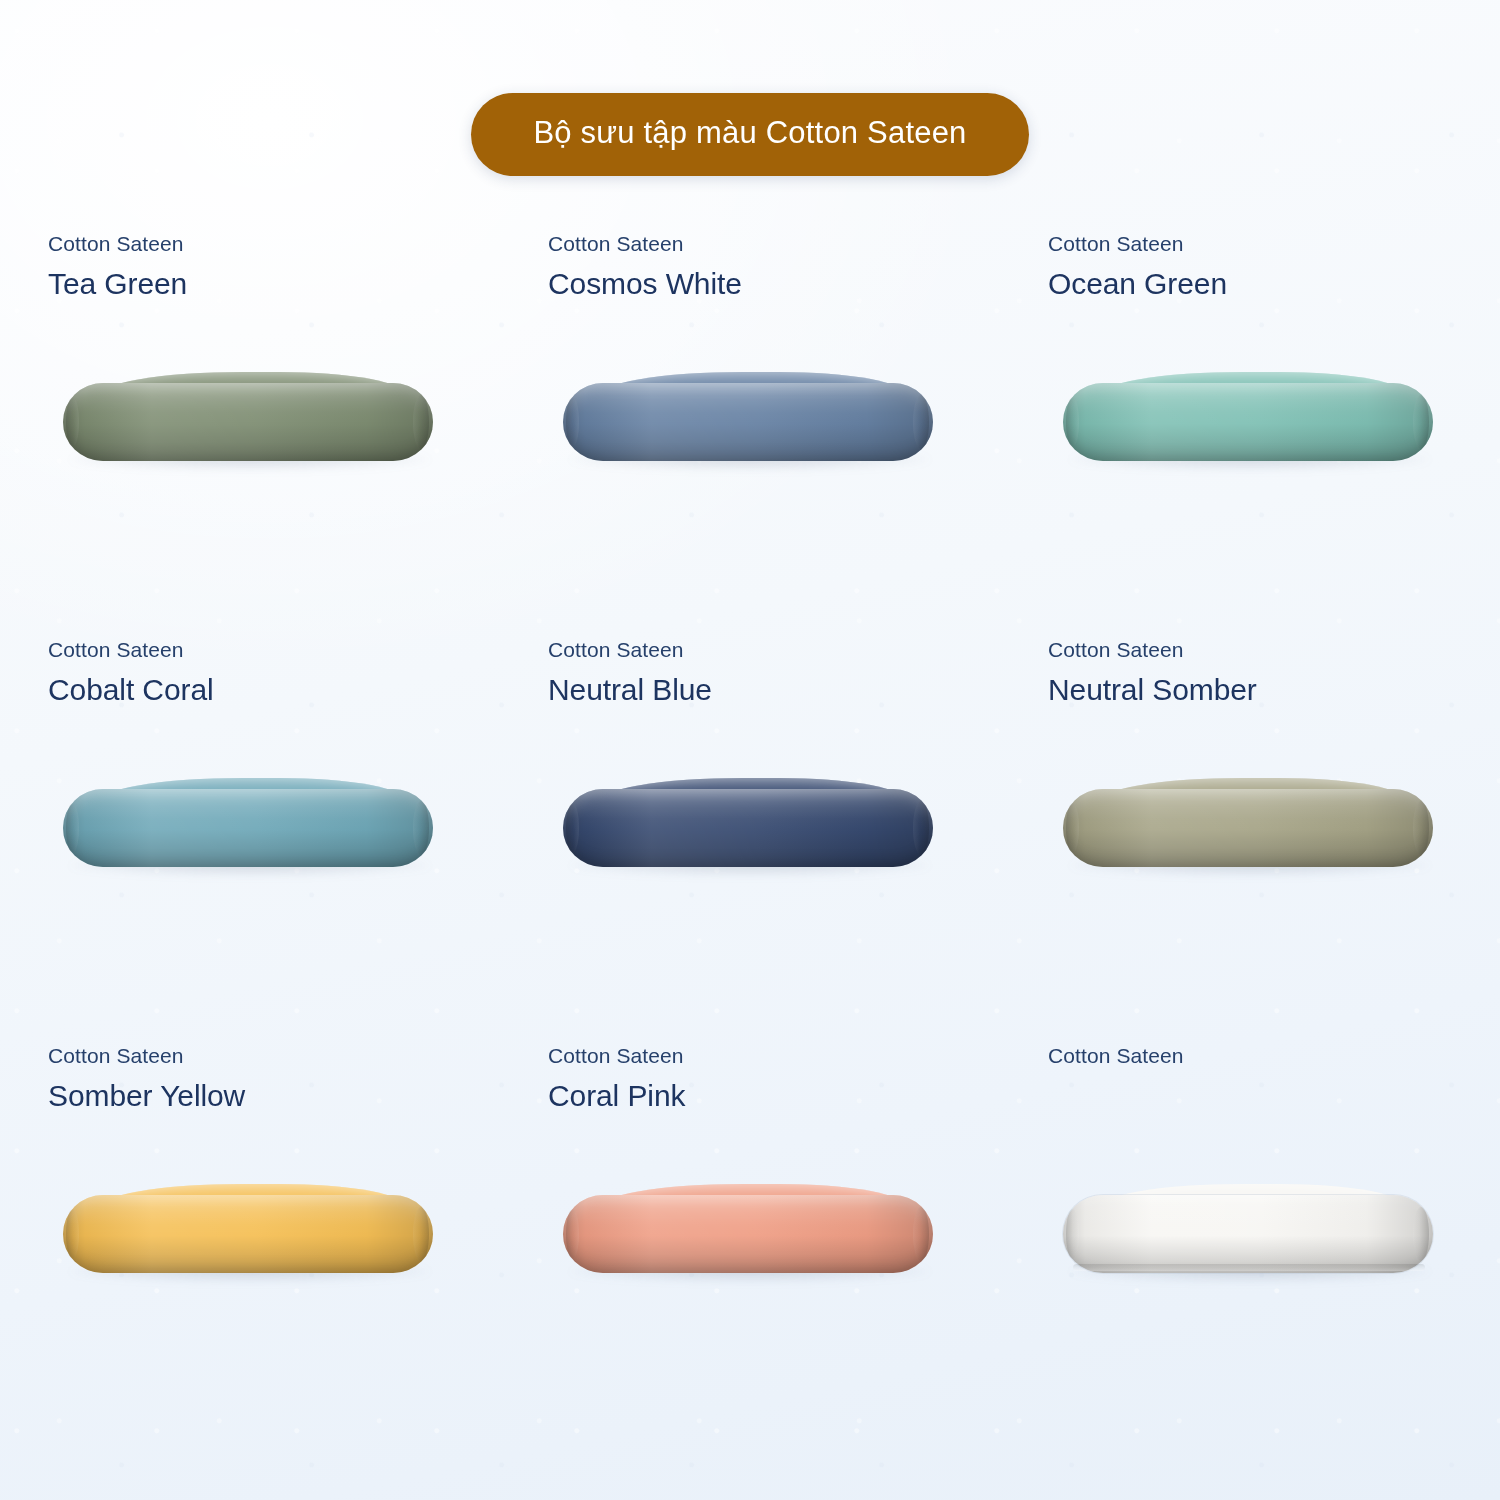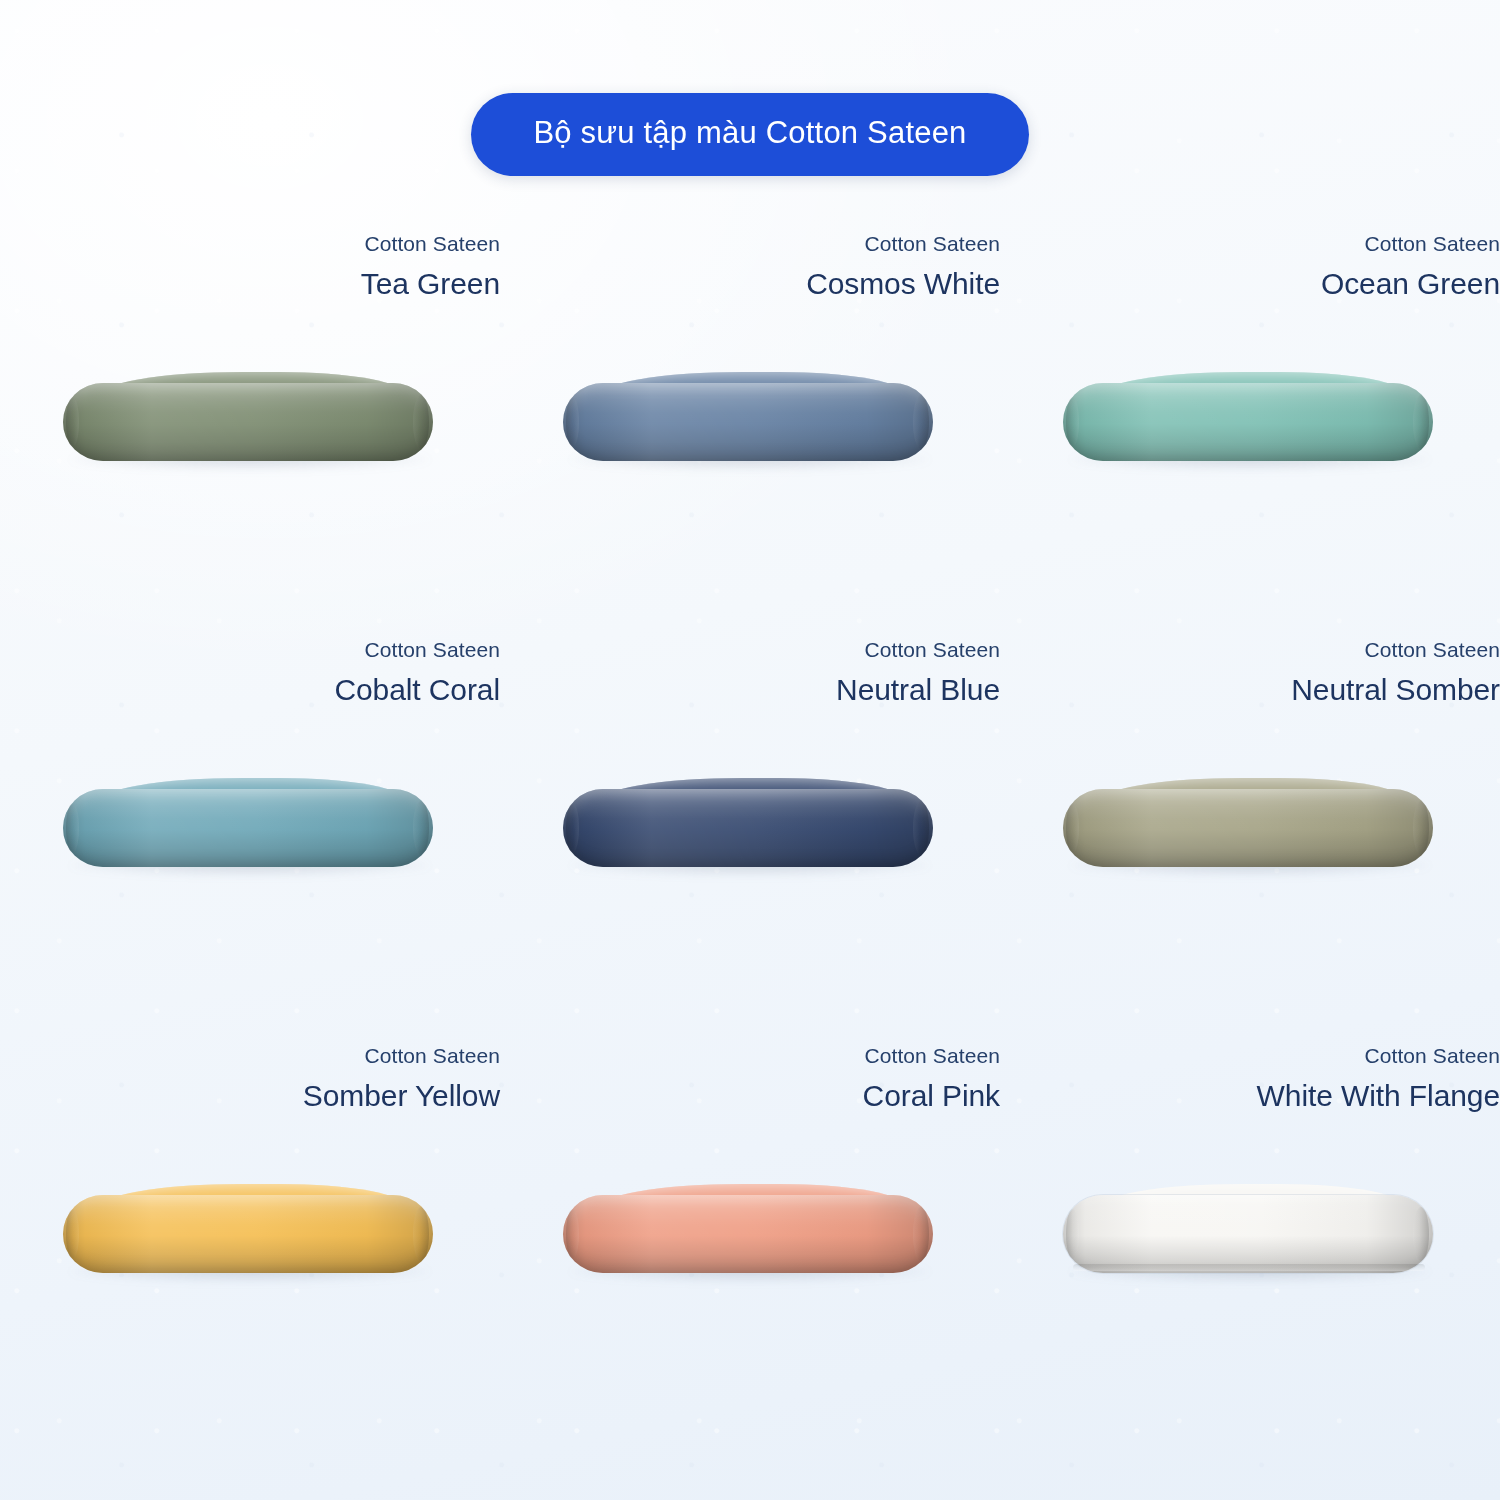--- a/index.html
+++ b/index.html
@@ -41,21 +41,21 @@
   .title-wrap {
     position: absolute;
     top: 93px;
     left: 0;
     width: 100%;
     display: flex;
     justify-content: center;
   }
 
   .title-pill {
-    background: #1d4ed8;
+    background: #a16207;
     color: #ffffff;
     border-radius: 42px;
     padding: 22px 62px 25px;
     font-size: 31px;
     font-weight: 400;
     letter-spacing: 0.2px;
     line-height: 1.15;
     white-space: nowrap;
     box-shadow: 0 3px 14px rgba(30,47,92,0.16);
   }
@@ -68,21 +68,21 @@
     width: 1500px;
     display: grid;
     grid-template-columns: repeat(3, 500px);
     grid-template-rows: repeat(3, 406px);
   }
 
   .cell {
     position: relative;
     display: flex;
     flex-direction: column;
-    align-items: flex-end;
+    align-items: flex-start;
     margin-left: 48px;
   }
 
   .label-sub {
     font-size: 21px;
     font-weight: 400;
     color: #26406b;
     letter-spacing: 0.1px;
     line-height: 1.35;
     text-align: center;
@@ -354,21 +354,20 @@
             <div class="shade"></div>
             <div class="crown"></div>
             <div class="body"></div>
             <div class="seam-l"></div>
             <div class="seam-r"></div>
           </div>
         </div>
       </div>
       <div class="cell">
         <div class="label-sub">Cotton Sateen</div>
-        <div class="label-name">White With Flange</div>
         <div class="pillow-stage">
           <div class="pillow has-flange" style="--c:#f7f6f3">
             <div class="shade"></div>
             <div class="crown"></div>
             <div class="body"></div>
             <div class="seam-l"></div>
             <div class="seam-r"></div>
             <div class="flange"></div>
           </div>
         </div>

